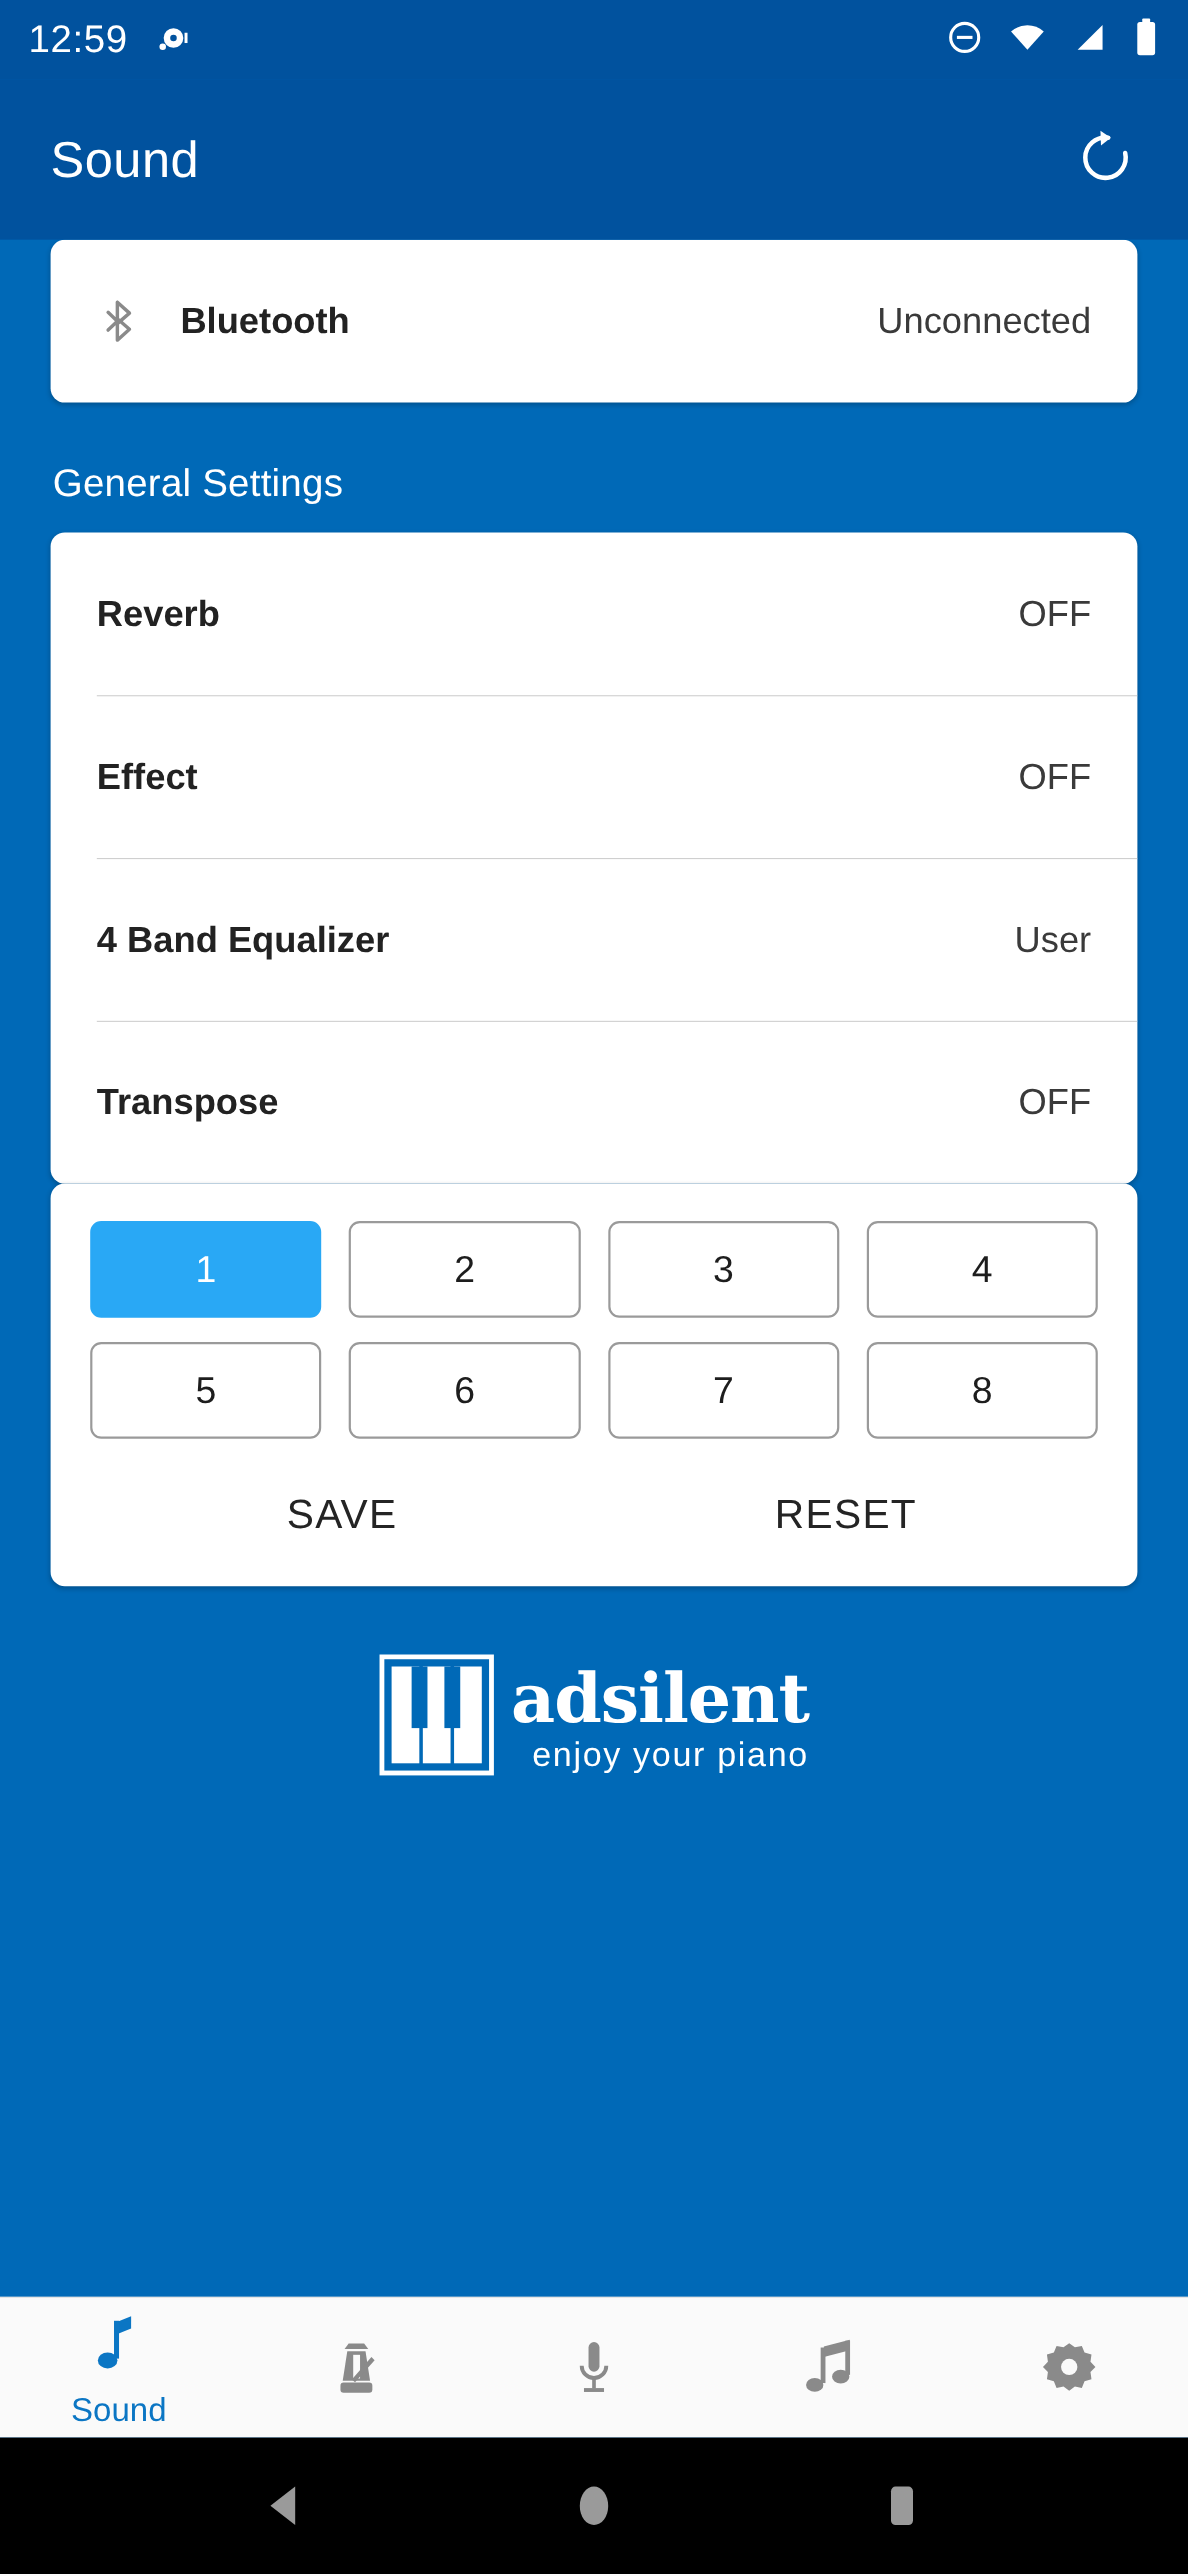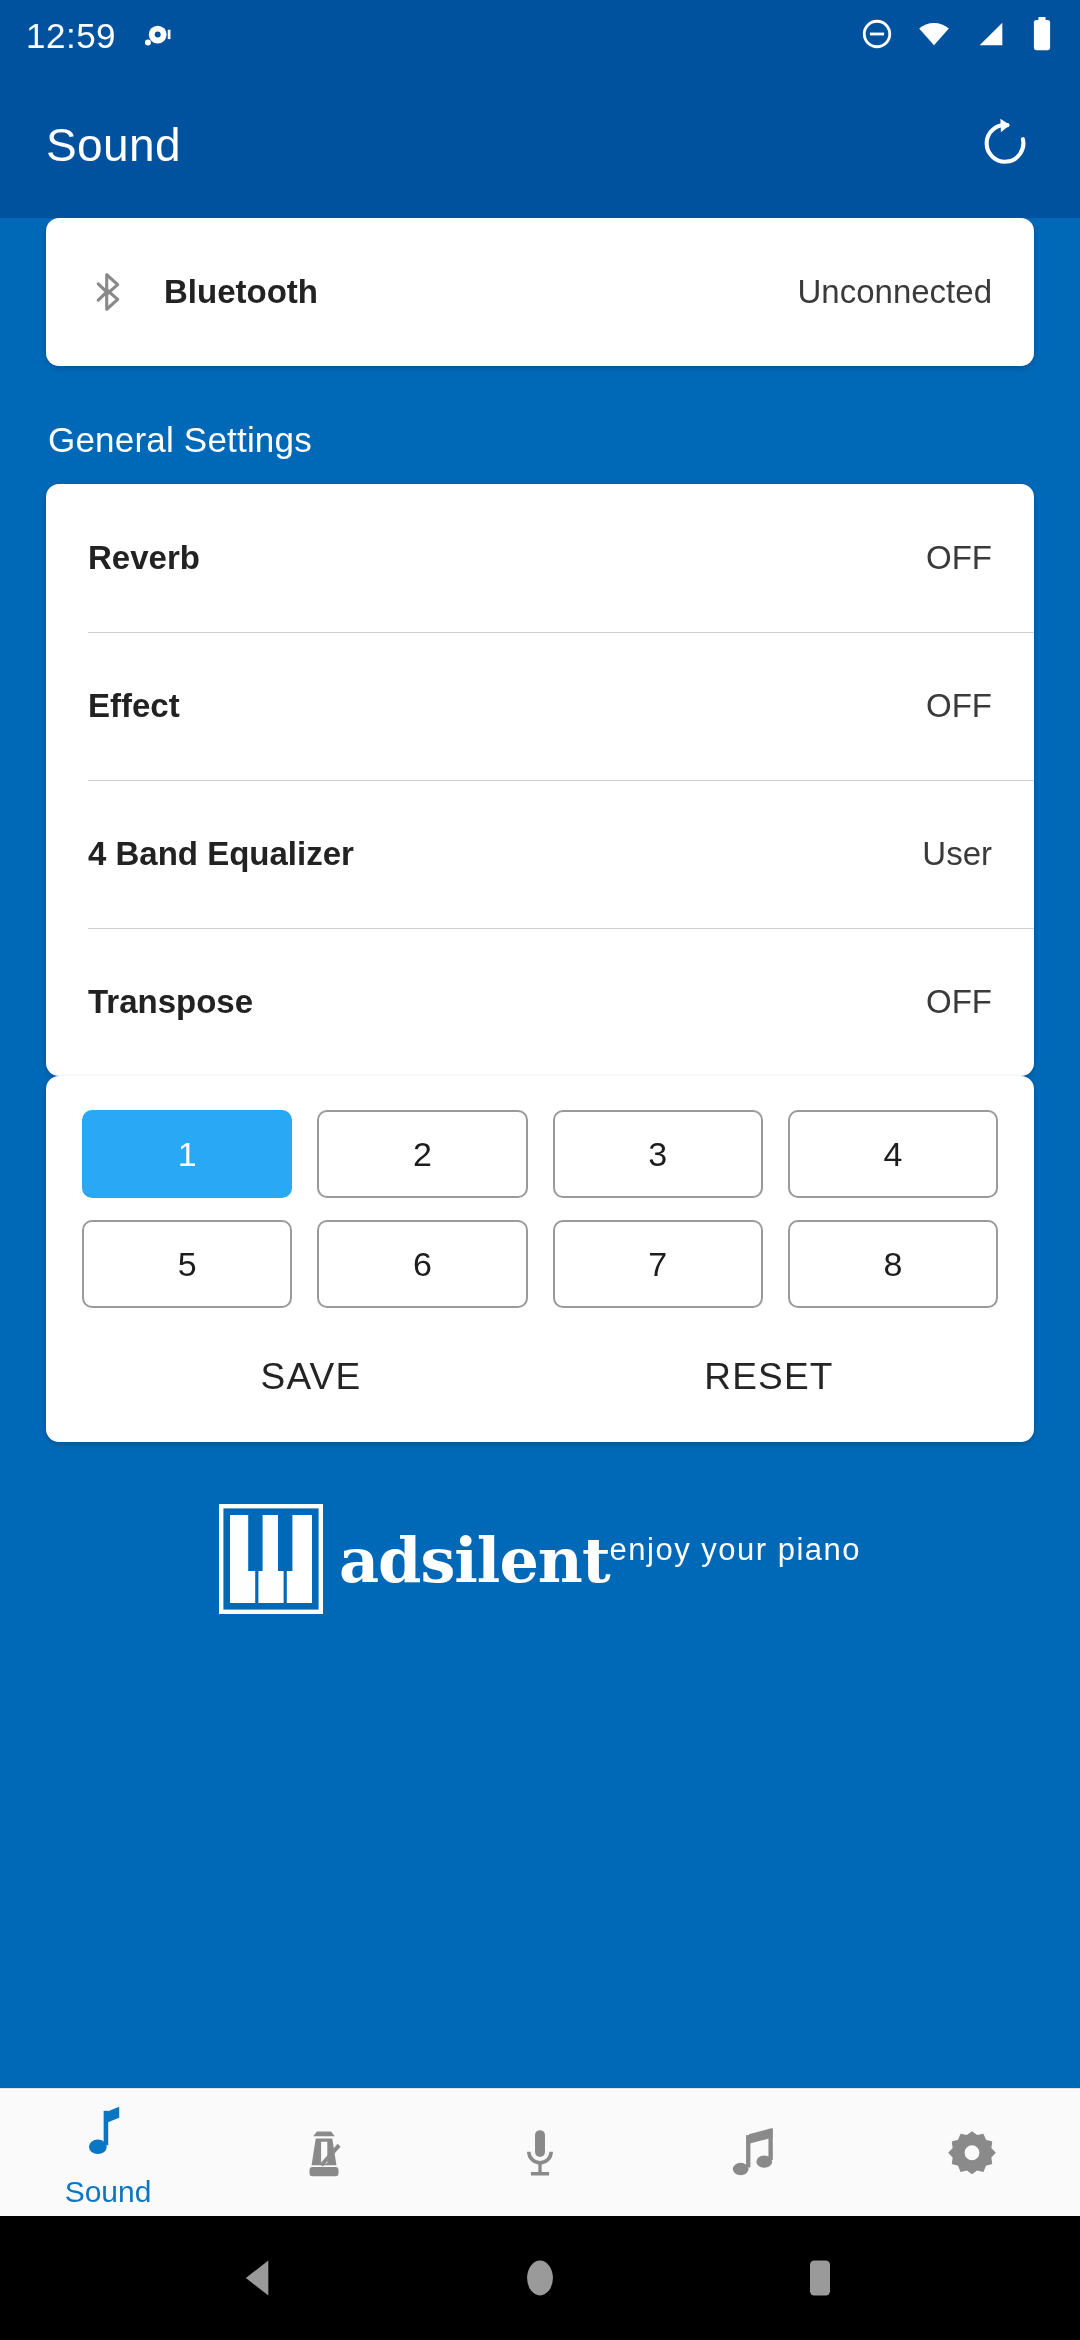--- a/index.html
+++ b/index.html
@@ -90,21 +90,21 @@
     padding:22px 0 14px 0; cursor:pointer;
   }
 
   
   .logo-wrap {
     display:flex; align-items:center; justify-content:center;
     padding:62px 0 0 0;
   }
   .logo { display:flex; align-items:center; gap:16px; }
   .logo-keys { flex:0 0 auto; }
-  .logo-text { display:flex; flex-direction:row; line-height:1; }
+  .logo-text { display:flex; flex-direction:column; line-height:1; }
   .logo-word {
     color:#ffffff; font-size:62px; font-weight:700;
     font-family:"DejaVu Serif", serif; letter-spacing:-1px;
   }
   .logo-tag {
     color:#ffffff; font-size:31px; font-weight:400;
     font-family:"Liberation Sans", sans-serif;
     letter-spacing:1.5px; margin-top:4px; text-align:right;
   }
 

